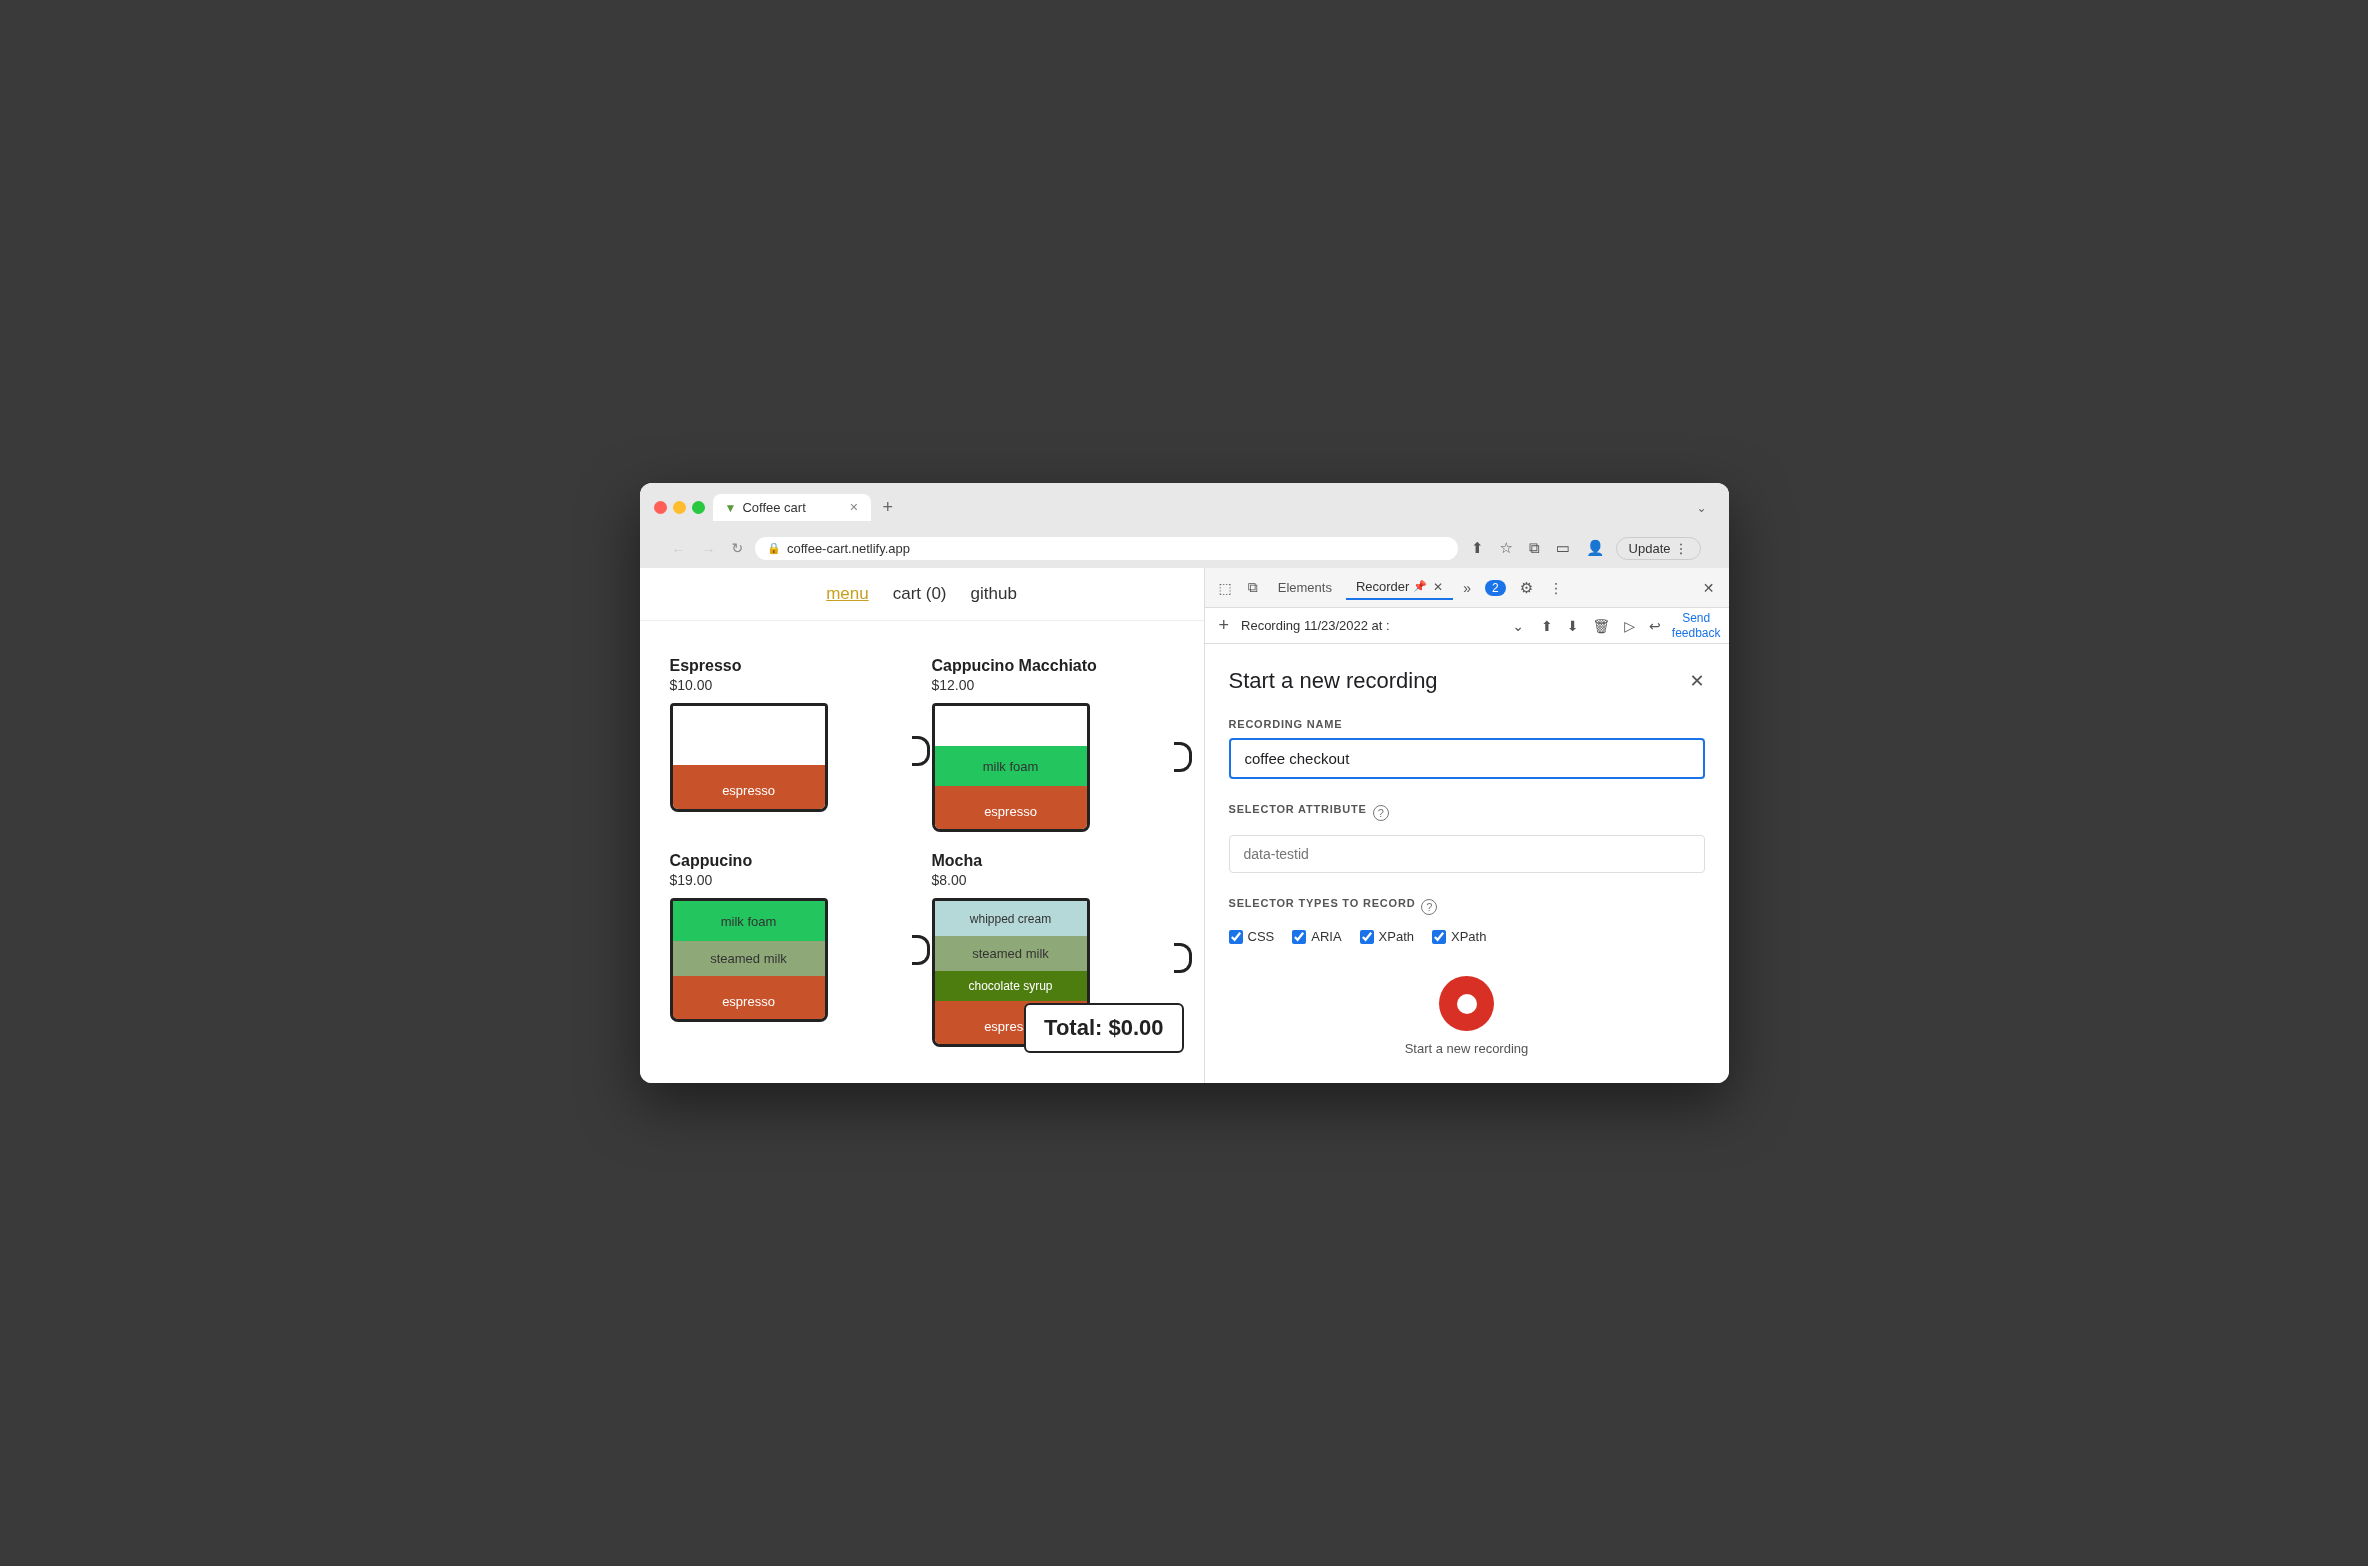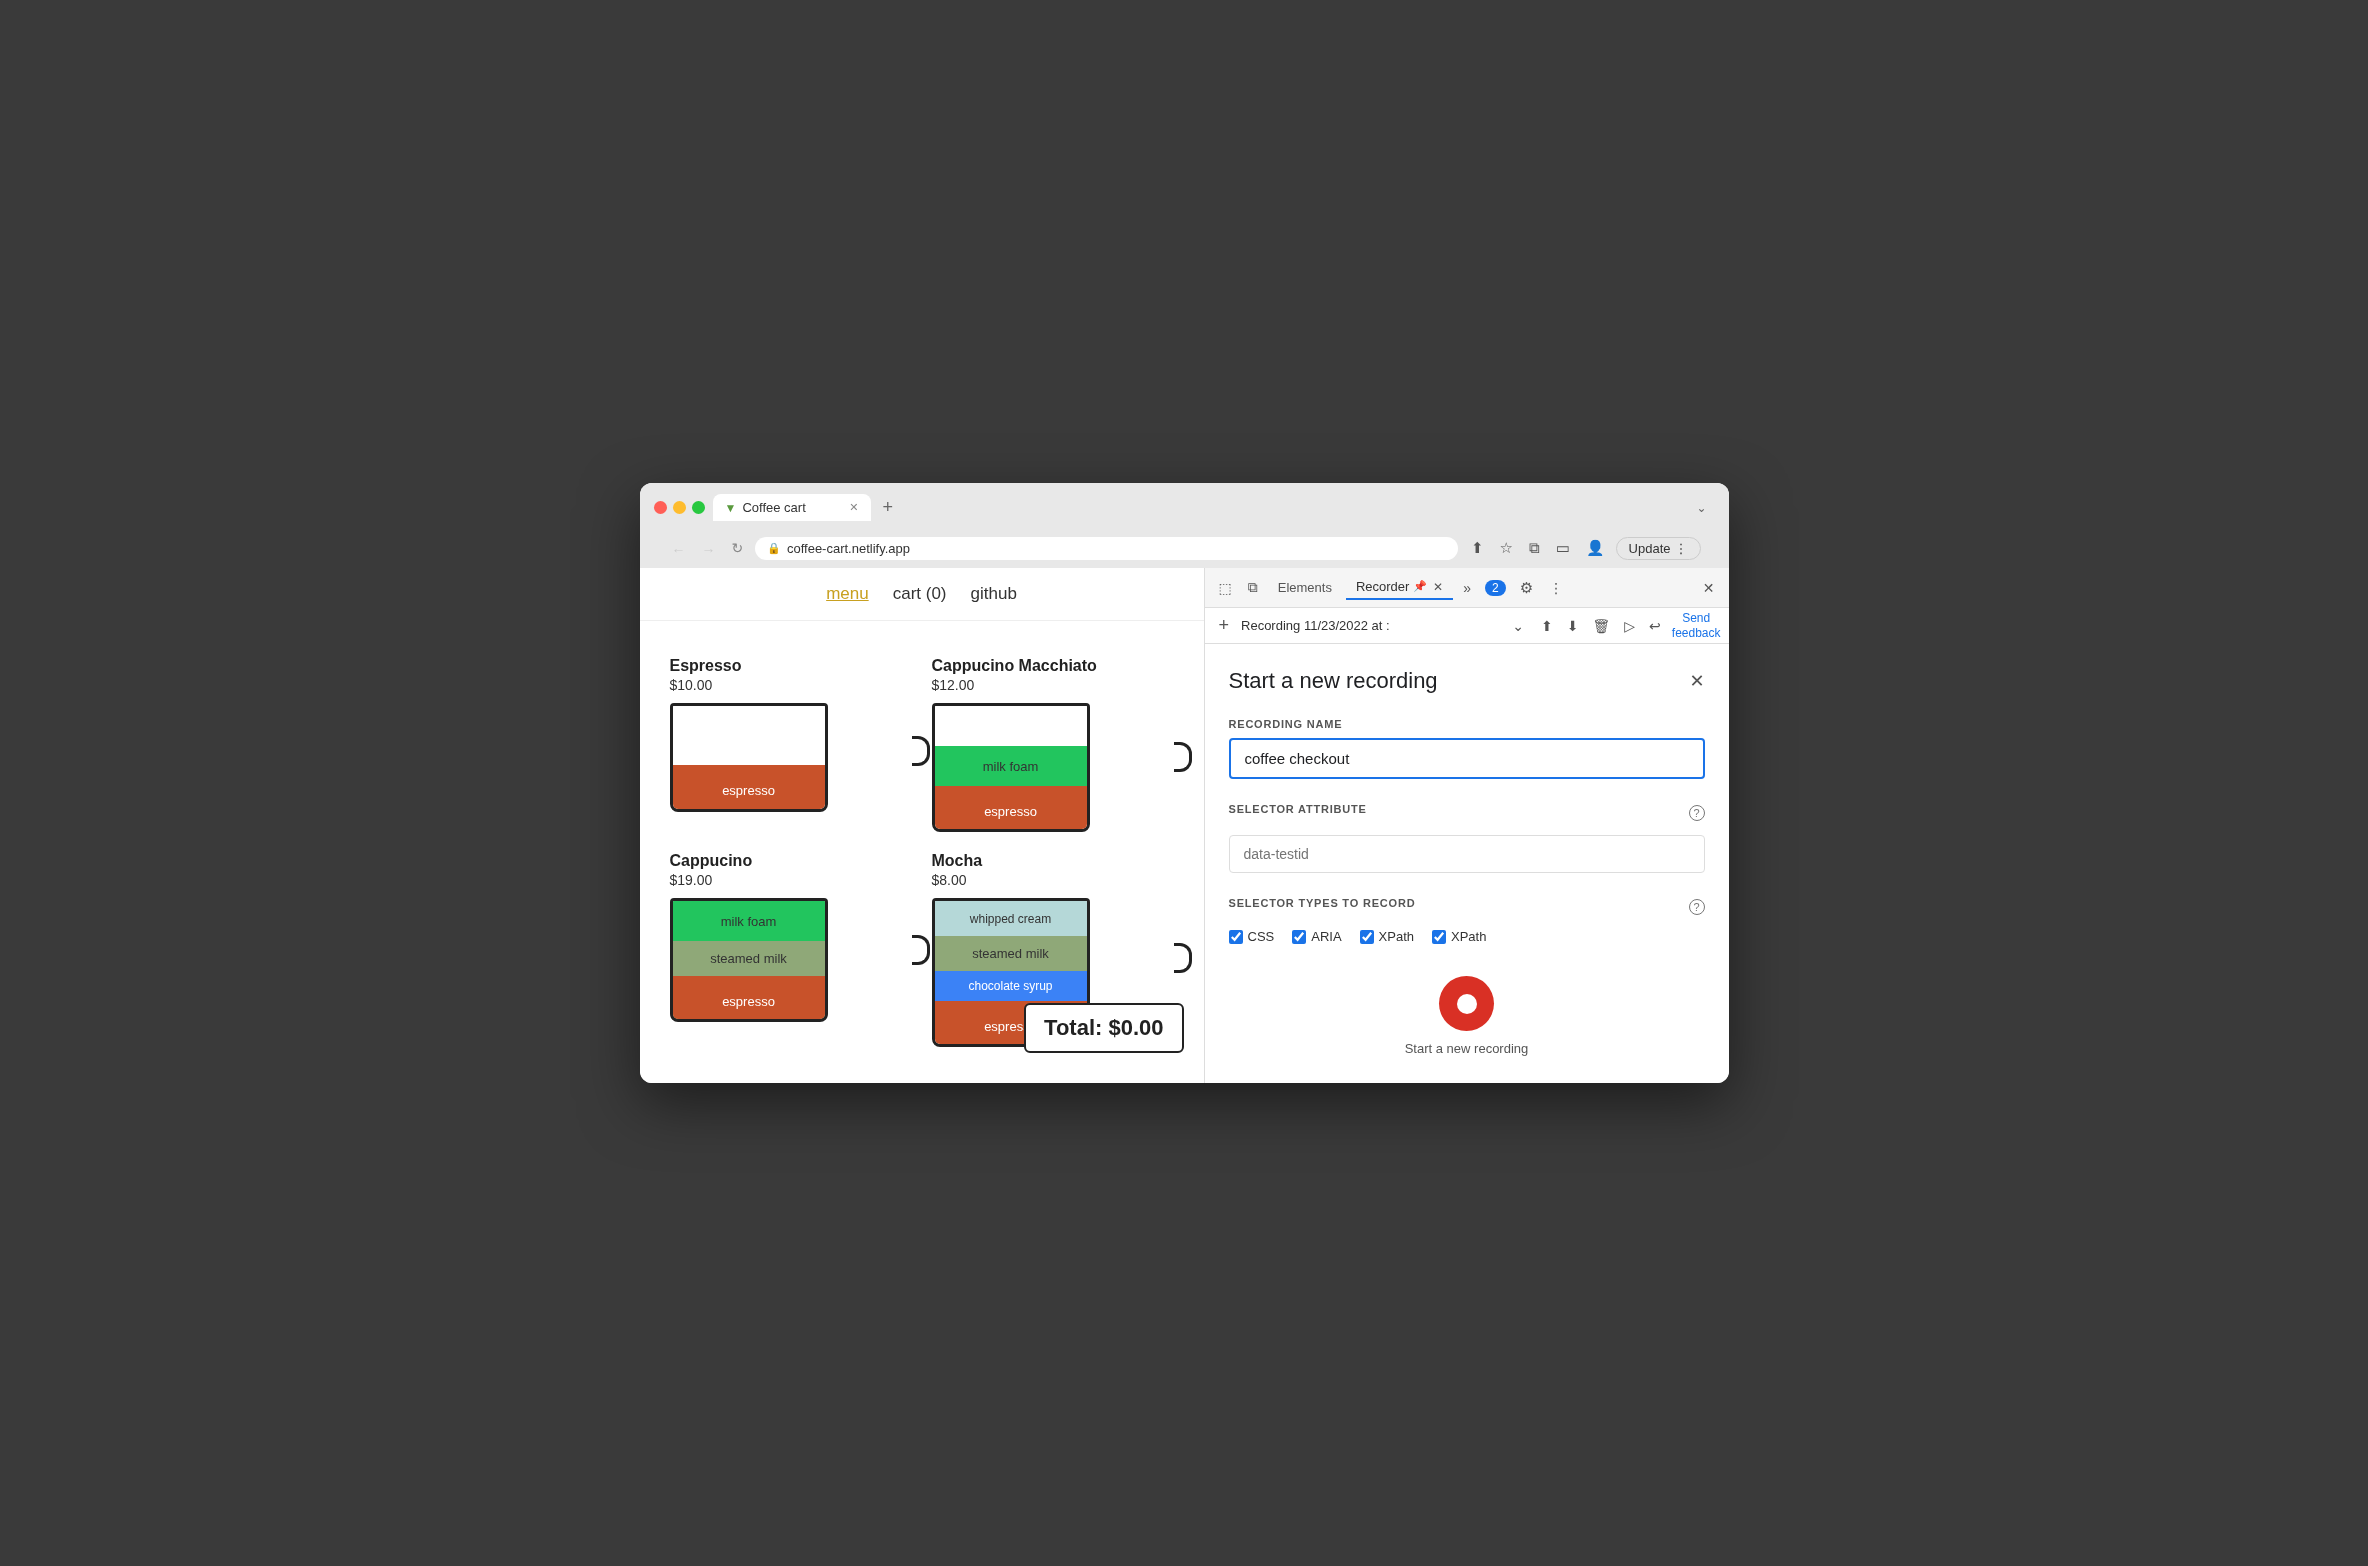--- a/index.html
+++ b/index.html
@@ -297,21 +297,20 @@
       color: #999;
       outline: none;
       margin-bottom: 24px;
       background: #fff;
     }
     .section-label-row {
       display: flex;
       align-items: center;
       gap: 6px;
       margin-bottom: 12px;
-      justify-content: space-between;
     }
     .help-icon {
       width: 16px;
       height: 16px;
       border: 1.5px solid #777;
       border-radius: 50%;
       display: inline-flex;
       align-items: center;
       justify-content: center;
       font-size: 11px;
@@ -428,21 +427,21 @@
       align-items: center;
       justify-content: center;
       font-size: 13px;
       color: #333;
       font-weight: 400;
     }
     .layer-white { background: #fff; height: 59px; }
     .layer-espresso { background: #c8522a; height: 50px; color: #fff; }
     .layer-milk-foam { background: #22c55e; height: 40px; }
     .layer-steamed-milk { background: #8fa878; height: 35px; }
-    .layer-chocolate-syrup { background: #3b82f6; height: 30px; color: #fff; font-size: 12px; }
+    .layer-chocolate-syrup { background: #4d7c0f; height: 30px; color: #fff; font-size: 12px; }
     .layer-whipped-cream { background: #b5d8d8; height: 35px; font-size: 12px; }
     
     .total-tooltip {
       position: absolute;
       bottom: 30px;
       right: 20px;
       background: #fff;
       border: 2px solid #222;
       border-radius: 6px;
       padding: 10px 18px;

